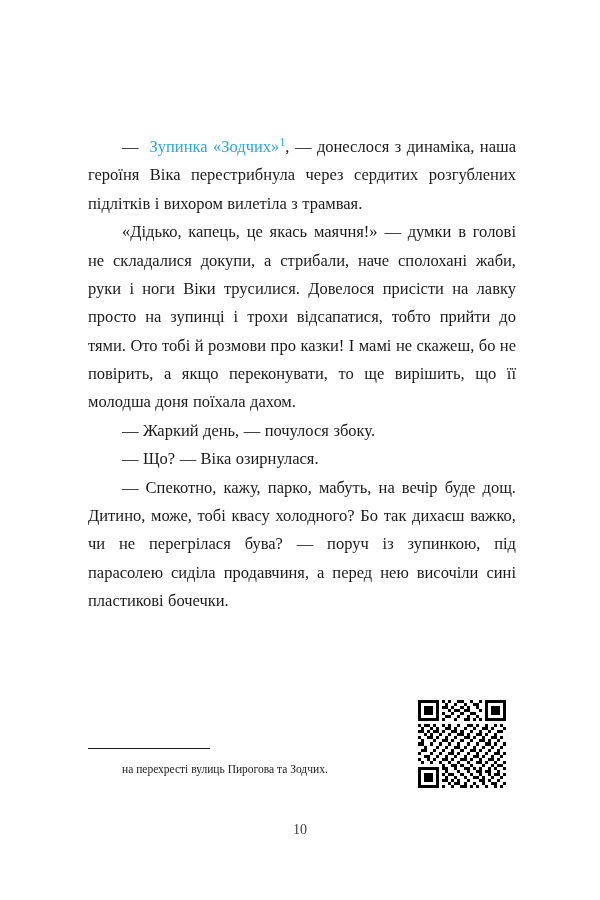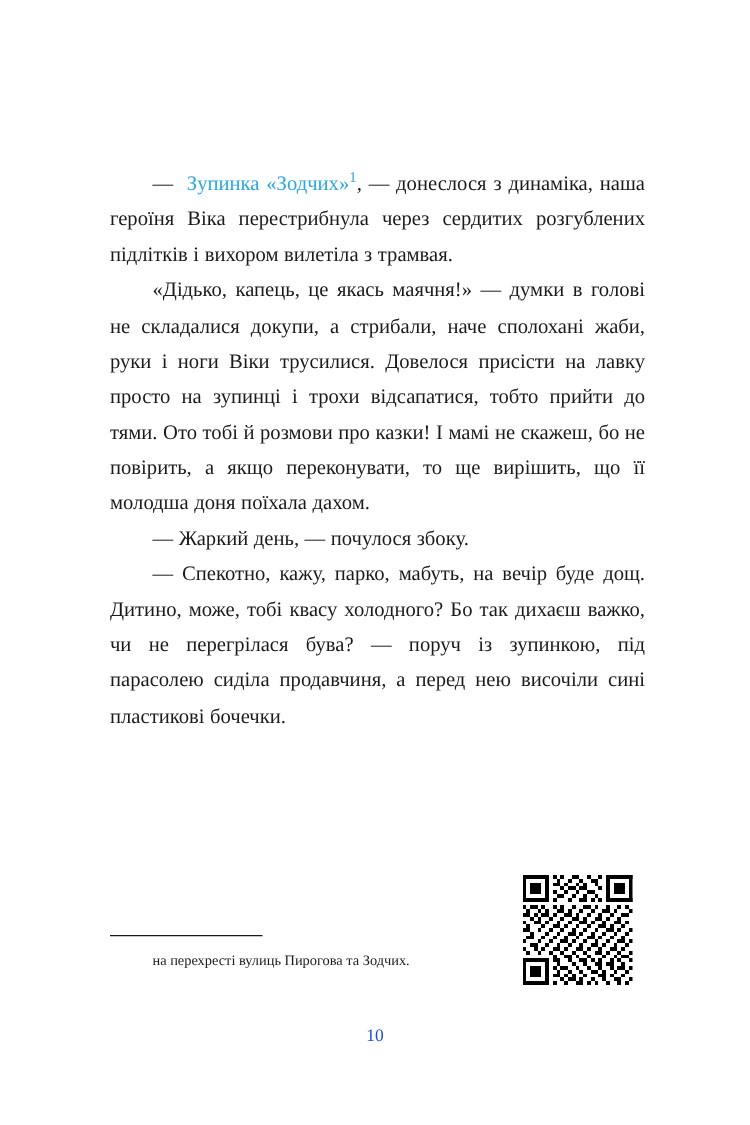--- a/index.html
+++ b/index.html
@@ -75,21 +75,21 @@
     vertical-align: super;
     line-height: 0;
   }
   .page-number {
     position: absolute;
     left: 0;
     top: 822px;
     width: 600px;
     text-align: center;
     font-size: 14px;
-    color: #1d4ed8;
+    color: #404040;
   }
   .qr {
     position: absolute;
     left: 418px;
     top: 700px;
     width: 88px;
     height: 88px;
     background: #ffffff;
   }
   .qr svg {
@@ -102,20 +102,21 @@
 <div class="page">
 
   <div class="text-block">
 
     <p class="para"><span>—</span>&nbsp; <a class="link" href="#">Зупинка «Зодчих»</a><span class="fn-ref">1</span><span>, — донеслося з динаміка, наша героїня Віка перестрибнула через сердитих розгублених підлітків і вихором вилетіла з трамвая.</span></p>
 
     <p class="para">«Дідько, капець, це якась маячня!» — думки в голові не складалися докупи, а стрибали, наче сполохані жаби, руки і ноги Віки трусилися. Довелося присісти на лавку просто на зупинці і трохи відсапатися, тобто прийти до тями. Ото тобі й розмови про казки! І мамі не скажеш, бо не повірить, а якщо переконувати, то ще вирішить, що її молодша доня поїхала дахом.</p>
 
     <p class="para">— Жаркий день, — почулося збоку.</p>
 
+    <p class="para">— Що? — Віка озирнулася.</p>
 
     <p class="para">— Спекотно, кажу, парко, мабуть, на вечір буде дощ. Дитино, може, тобі квасу холодного? Бо так дихаєш важко, чи не перегрілася бува? — поруч із зупинкою, під парасолею сиділа продавчиня, а перед нею височіли сині пластикові бочечки.</p>
 
 
   </div>
 
   <div class="qr">
     <svg width="88" height="88" viewBox="0 0 29 29" shape-rendering="crispEdges">
       <rect width="29" height="29" fill="#ffffff"></rect>
       <g fill="#000000">

